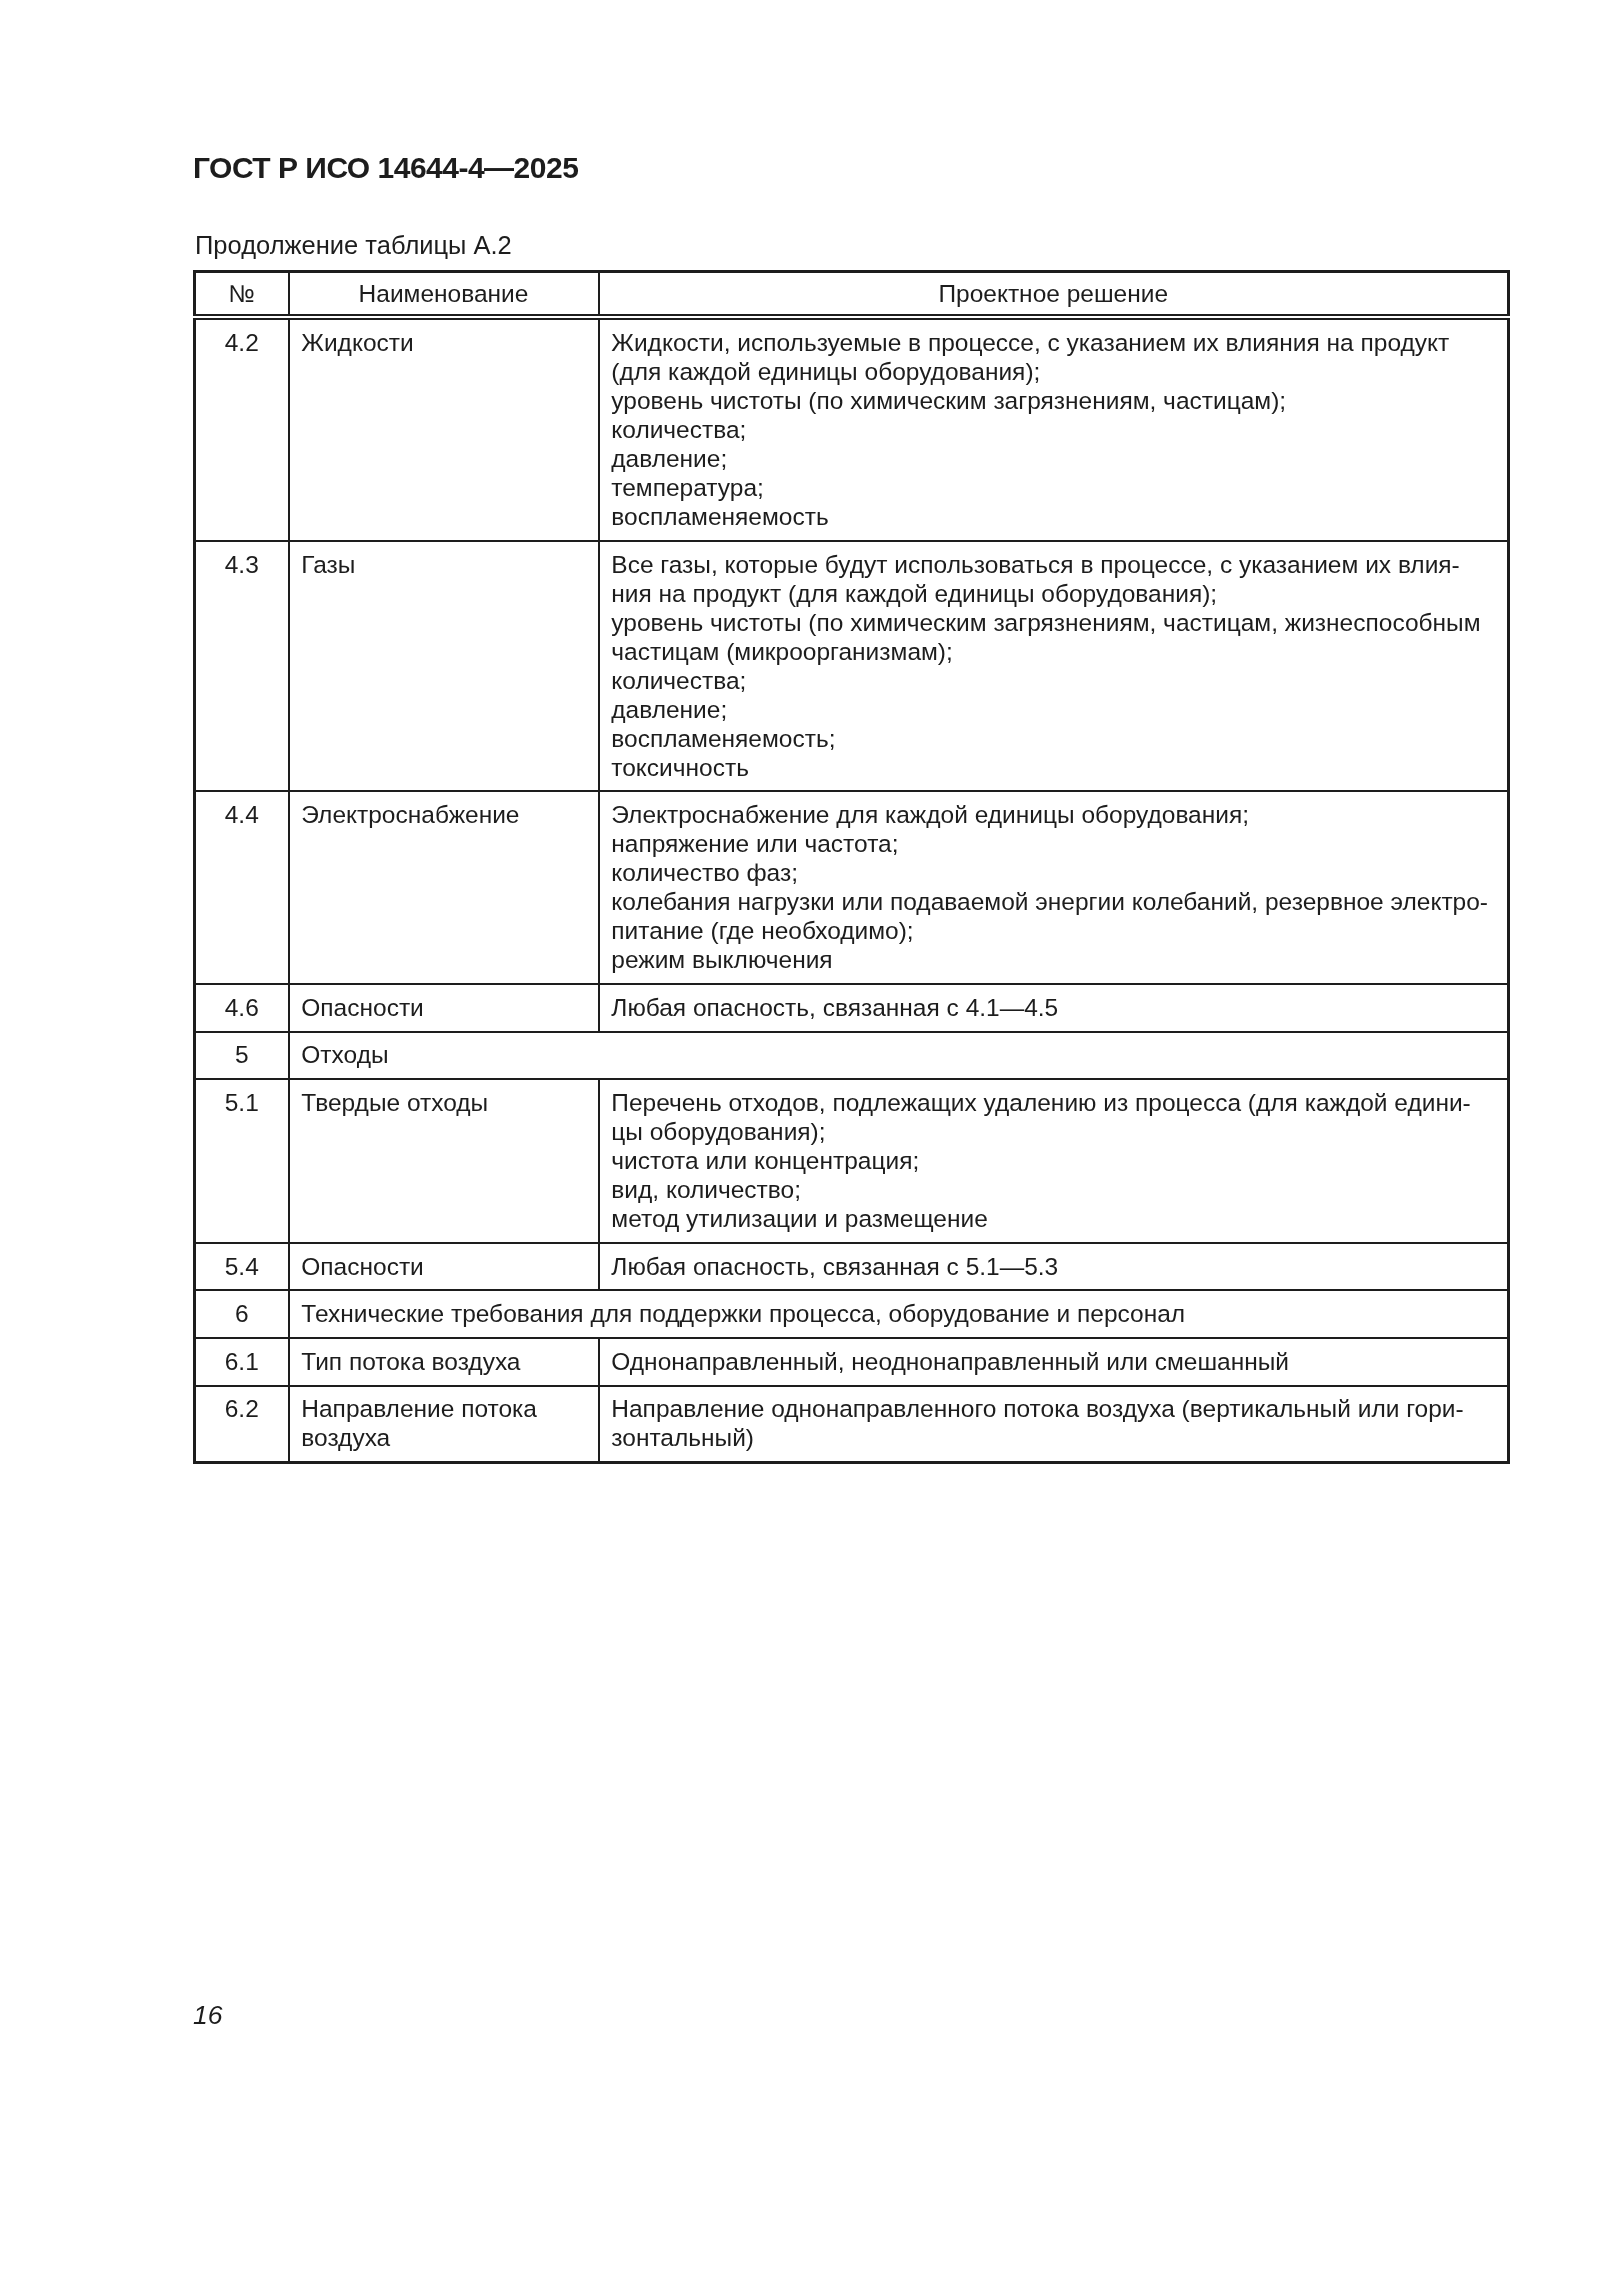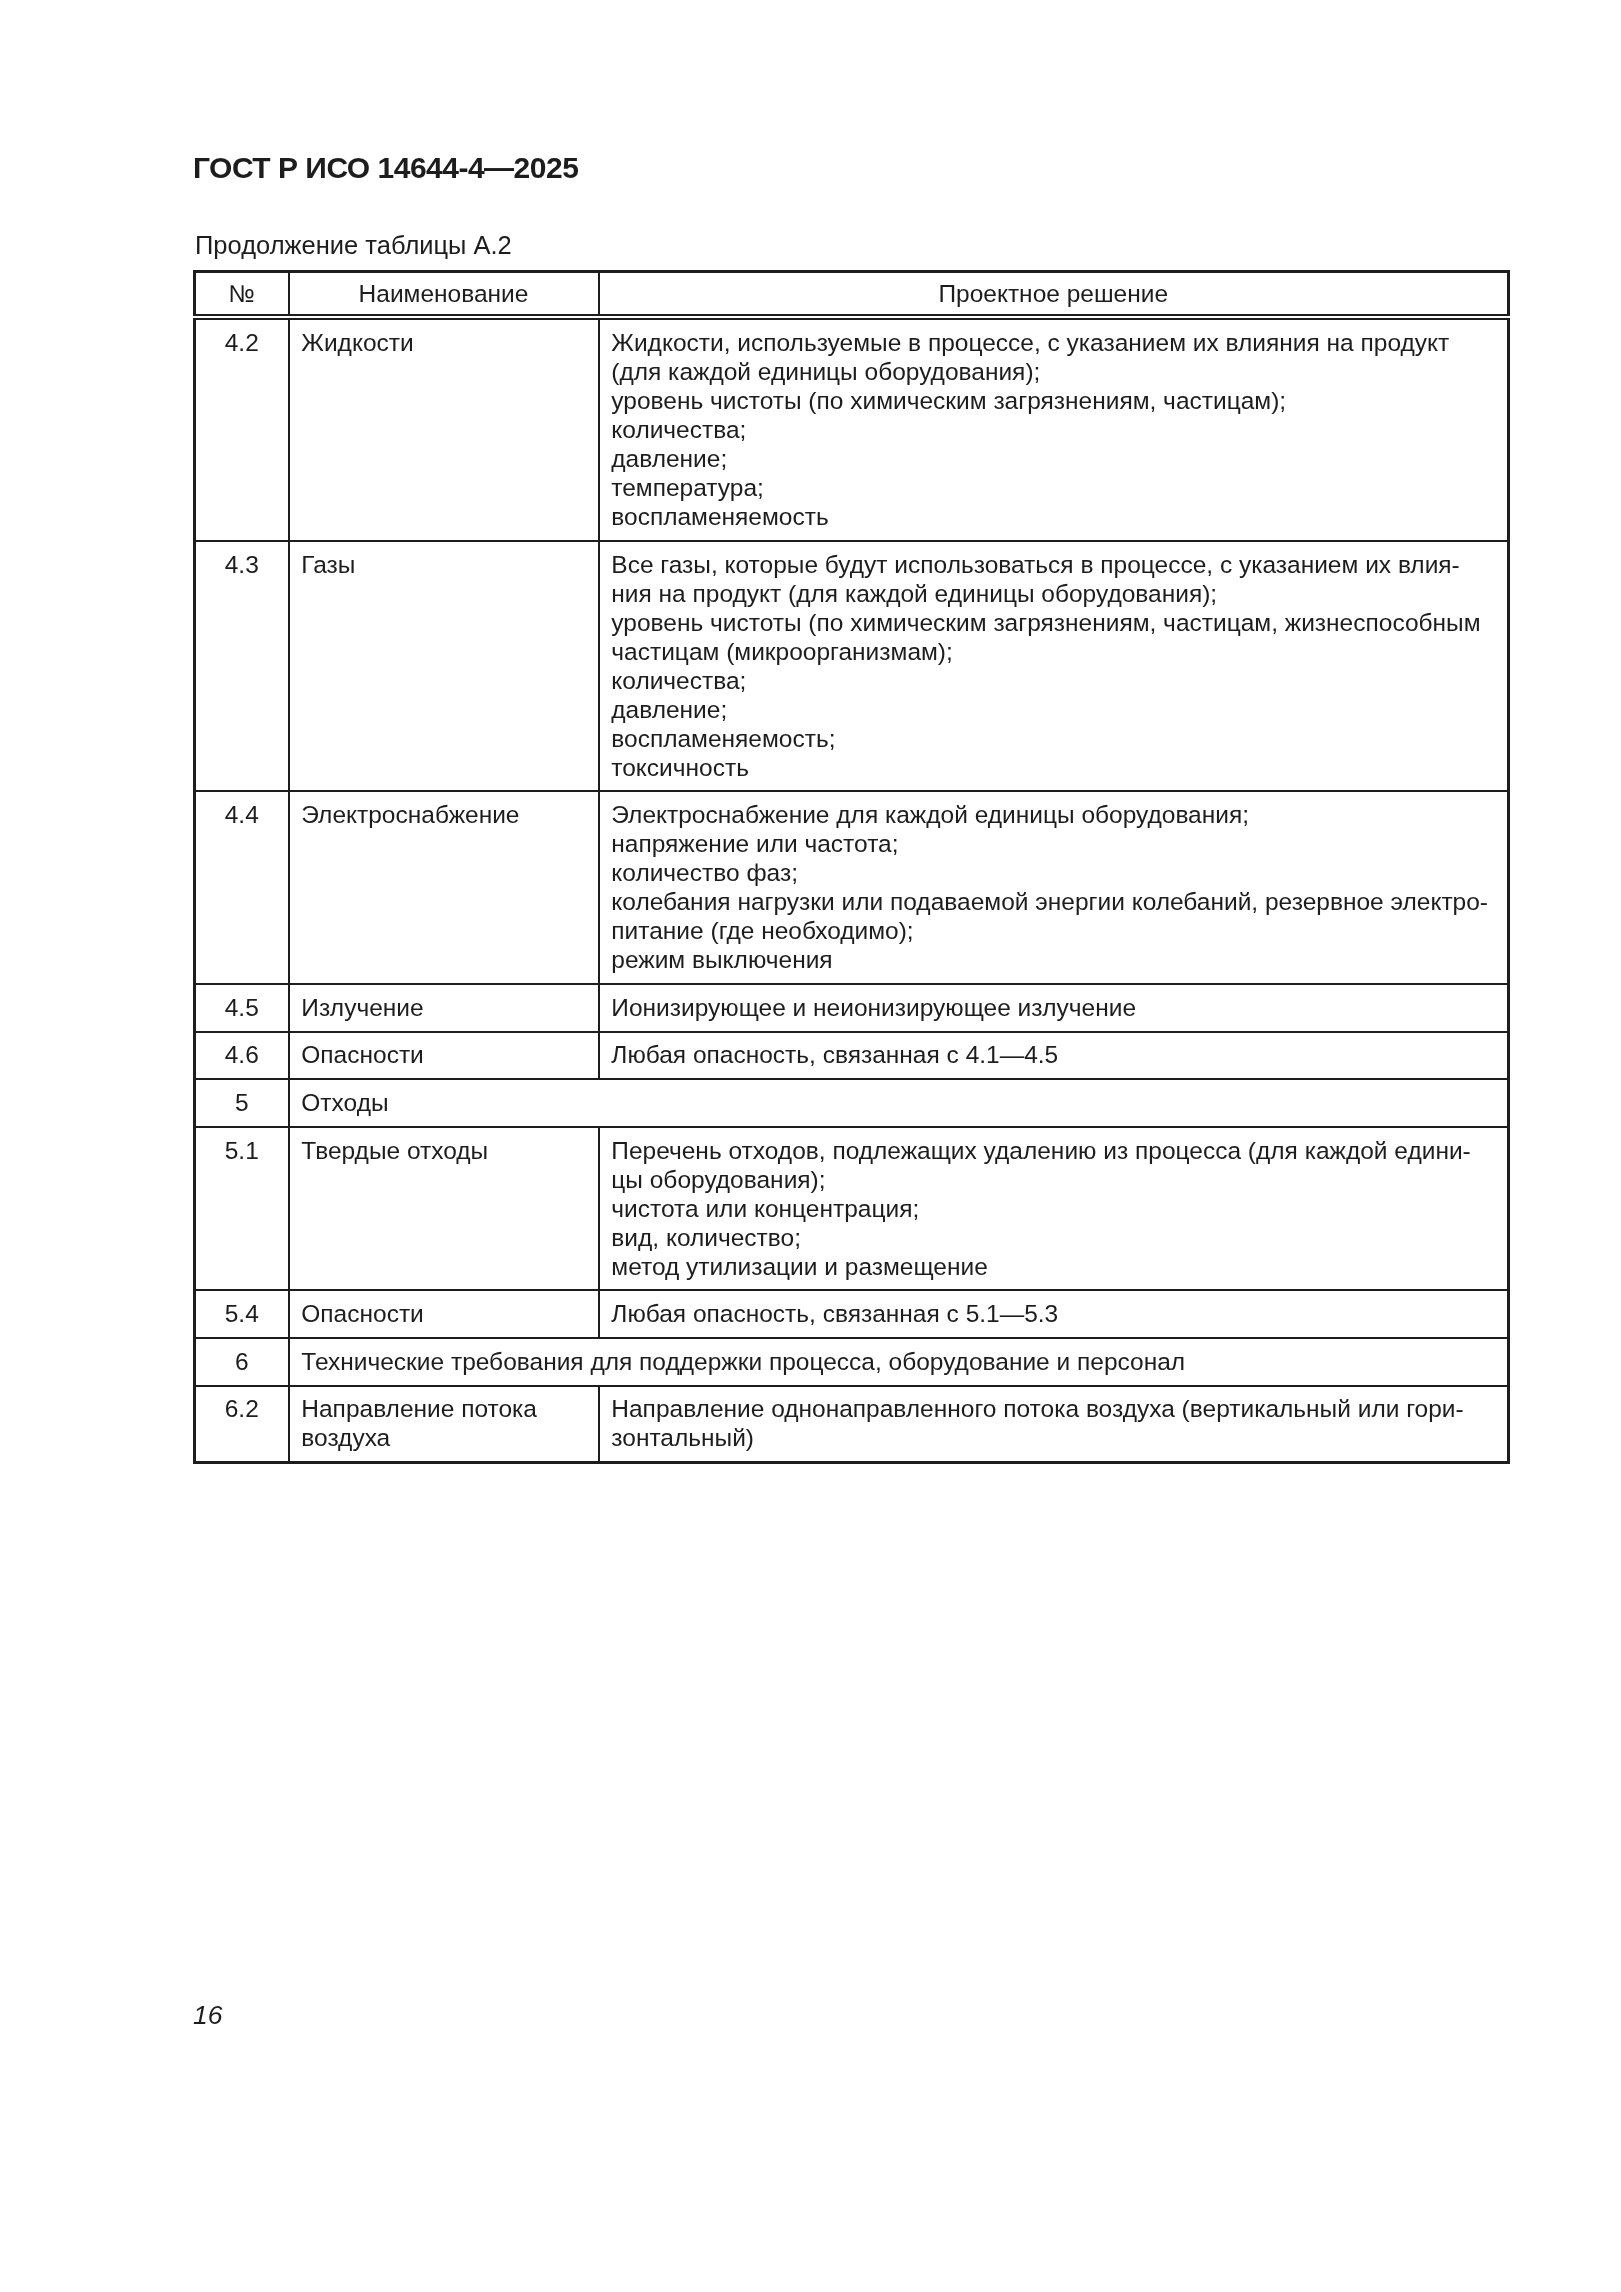--- a/index.html
+++ b/index.html
@@ -122,25 +122,20 @@
         <td class="cell-num">4.4</td>
         <td class="cell-name">Электроснабжение</td>
         <td class="cell-solution">Электроснабжение для каждой единицы оборудования;
 напряжение или частота;
 количество фаз;
 колебания нагрузки или подаваемой энергии колебаний, резервное электро-
 питание (где необходимо);
 режим выключения</td>
       </tr>
       <tr>
-        <td class="cell-num">4.5</td>
-        <td class="cell-name">Излучение</td>
-        <td class="cell-solution">Ионизирующее и неионизирующее излучение</td>
-      </tr>
-      <tr>
         <td class="cell-num">4.6</td>
         <td class="cell-name">Опасности</td>
         <td class="cell-solution">Любая опасность, связанная с 4.1—4.5</td>
       </tr>
       <tr>
         <td class="cell-num">5</td>
         <td class="cell-name" colspan="2">Отходы</td>
       </tr>
       <tr>
         <td class="cell-num">5.1</td>
@@ -154,20 +149,25 @@
       <tr>
         <td class="cell-num">5.4</td>
         <td class="cell-name">Опасности</td>
         <td class="cell-solution">Любая опасность, связанная с 5.1—5.3</td>
       </tr>
       <tr>
         <td class="cell-num">6</td>
         <td class="cell-name" colspan="2">Технические требования для поддержки процесса, оборудование и персонал</td>
       </tr>
       <tr>
+        <td class="cell-num">6.1</td>
+        <td class="cell-name">Тип потока воздуха</td>
+        <td class="cell-solution">Однонаправленный, неоднонаправленный или смешанный</td>
+      </tr>
+      <tr>
         <td class="cell-num">6.2</td>
         <td class="cell-name">Направление потока
 воздуха</td>
         <td class="cell-solution">Направление однонаправленного потока воздуха (вертикальный или гори-
 зонтальный)</td>
       </tr>
     </tbody>
 </table>
 
 <div class="page-number">16</div>

